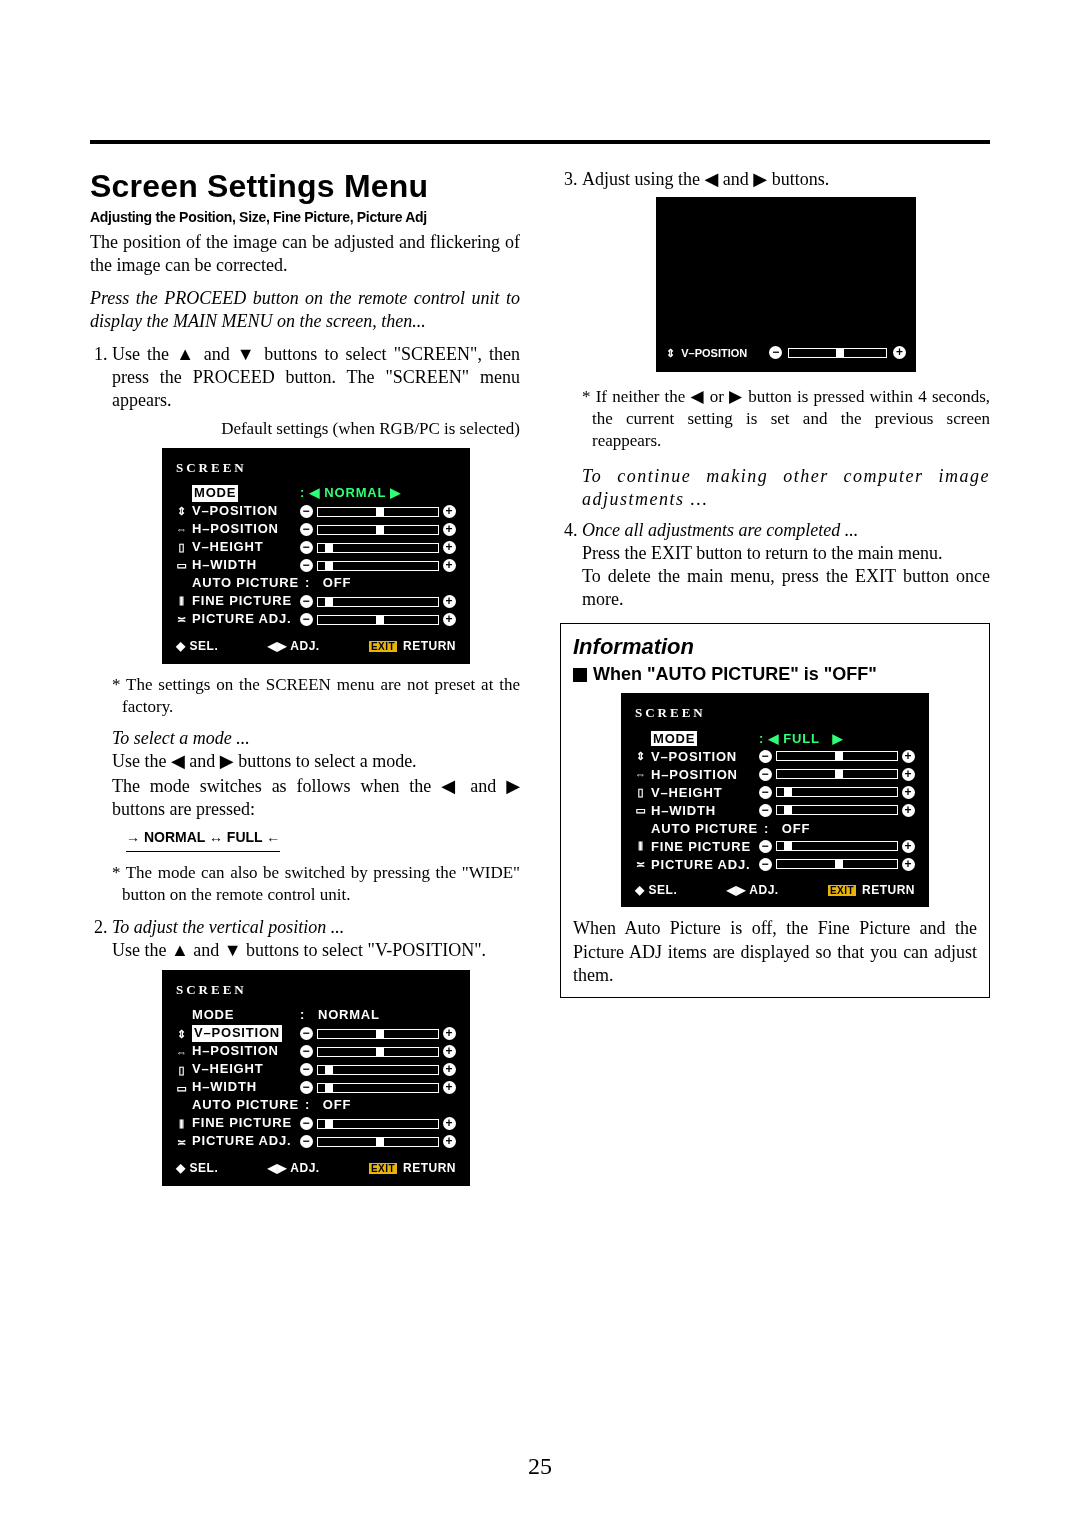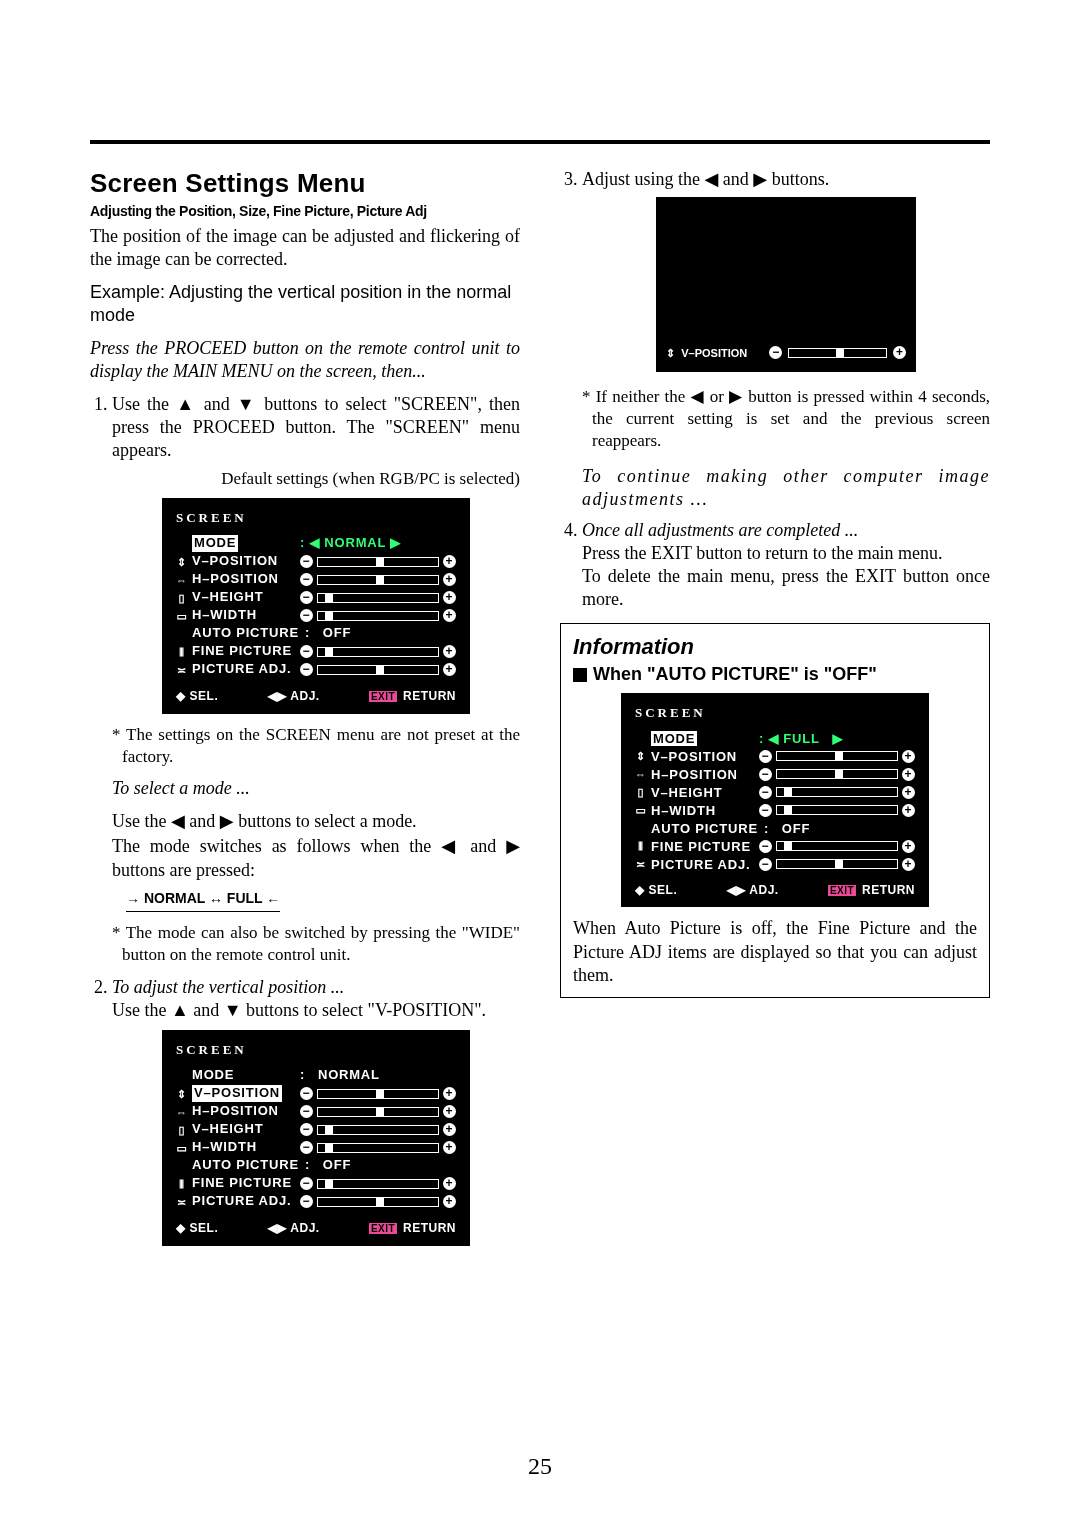--- a/index.html
+++ b/index.html
@@ -25,21 +25,21 @@
   }
   .cols {
     display: flex;
     gap: 40px;
     margin-top: 28px;
   }
   .col { width: 50%; }
   h1.section {
     font-family: Arial, Helvetica, sans-serif;
     font-weight: 900;
-    font-size: 26px;
+    font-size: 32px;
     margin: 0 0 2px 0;
     letter-spacing: 0.2px;
   }
   .sub {
     font-family: Arial, Helvetica, sans-serif;
     font-weight: 700;
     font-size: 14px;
     margin: 4px 0 4px 0;
     letter-spacing: -0.3px;
   }
@@ -89,21 +89,21 @@
   .osd .bar {
     flex: 1 1 auto; height: 8px; border: 1px solid #fff; position: relative;
   }
   .osd .bar .knob {
     position: absolute; top: -1px; height: 10px; width: 8px; background: #fff;
   }
   .osd .footer {
     display: flex; justify-content: space-between; margin-top: 10px; font-size: 12px;
     letter-spacing: 0.5px;
   }
-  .osd .footer .chip { background:#ec4899;color:#000;padding:0 2px;font-size:10px;margin-right:2px;}
+  .osd .footer .chip { background:#eab308;color:#000;padding:0 2px;font-size:10px;margin-right:2px;}
   .osd .ico { width: 12px; display:inline-block; text-align:center; font-size:11px; }
   .green, .mode-val { color: #2eff73; }
 
   
   .preview {
     background: #000; width: 260px; height: 175px; margin: 6px auto 14px auto;
     position: relative;
   }
   .preview .strip {
     position: absolute; left: 10px; right: 10px; bottom: 12px;
@@ -151,21 +151,20 @@
 <div class="page">
   <div class="rule"></div>
 
   <div class="cols">
 
     <div class="col">
       <h1 class="section">Screen Settings Menu</h1>
       <p class="sub">Adjusting the Position, Size, Fine Picture, Picture Adj</p>
       <p class="justify">The position of the image can be adjusted and flickering of the image can be corrected.</p>
 
-      <p class="sans" style="font-size:18px;margin-top:6px;">Example: Adjusting the vertical position in the normal mode</p>
 
       <p class="ital justify">Press the PROCEED button on the remote control unit to display the MAIN MENU on the screen, then...</p>
 
       <ol class="steps">
         <li>
           <span class="justify" style="display:block">Use the ▲ and ▼ buttons to select "SCREEN", then press the PROCEED button. The "SCREEN" menu appears.</span>
           <div class="right-align" style="margin-top:6px;font-size:17px;">Default settings (when RGB/PC is selected)</div>
 
           
           <div class="osd">
@@ -268,21 +267,21 @@
             </div>
             <div class="footer">
               <span><span class="tri">◆</span> <span>SEL.</span></span>
               <span><span class="tri">◀▶</span> <span>ADJ.</span></span>
               <span><span class="chip">EXIT</span> <span>RETURN</span></span>
             </div>
           </div>
 
           <p class="small-note justify">*  The settings on the SCREEN menu are not preset at the factory.</p>
 
-          <p class="ital" style="margin-top:6px;margin-bottom:10px;">To select a mode ...</p>
+          <p class="ital" style="margin-top:6px;margin-bottom:0;">To select a mode ...</p>
           <p style="margin-bottom:2px;">Use the ◀ and ▶ buttons to select a mode.</p>
           <p class="justify" style="margin-bottom:2px;">The mode switches as follows when the ◀ and ▶ buttons are pressed:</p>
           <span class="cycle">→ NORMAL ↔ FULL ←</span>
 
           <p class="small-note justify">*  The mode can also be switched by pressing the "WIDE" button on the remote control unit.</p>
         </li>
 
         <li>
           <span class="ital">To adjust the vertical position ...</span><br>
           <span>Use the ▲ and ▼ buttons to select "V-POSITION".</span>

